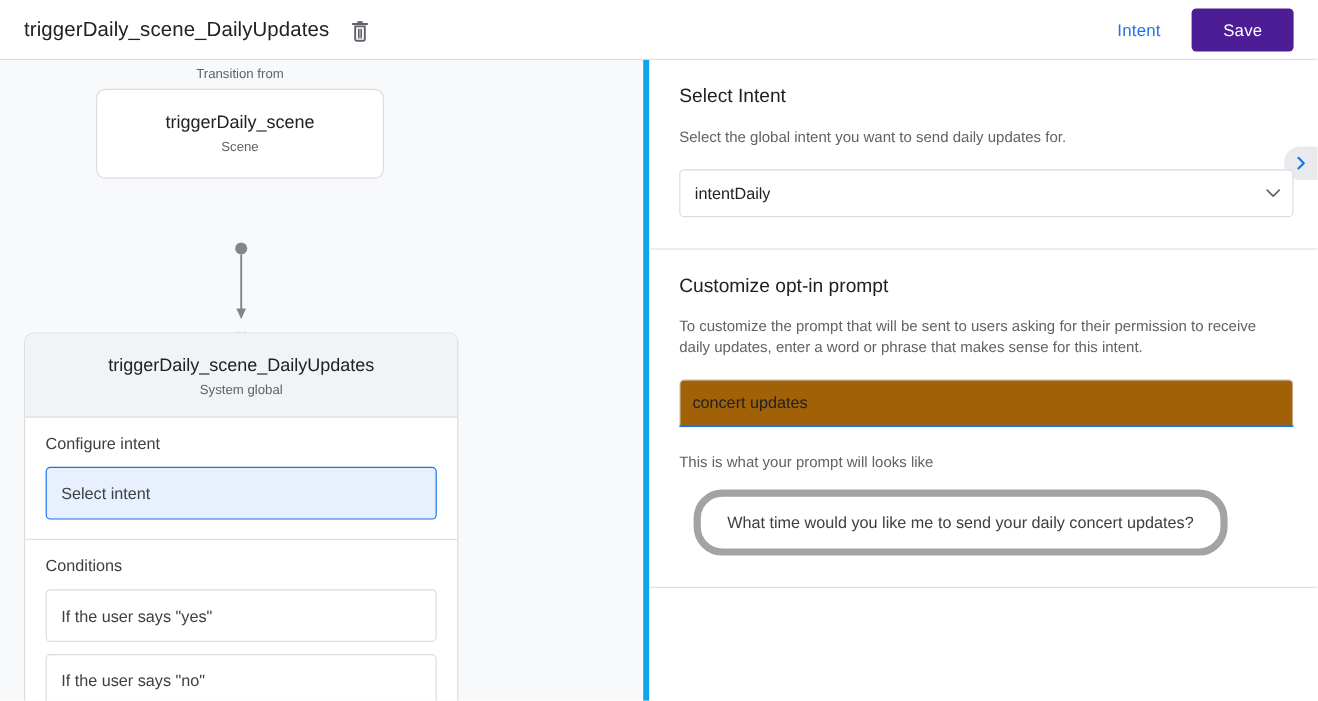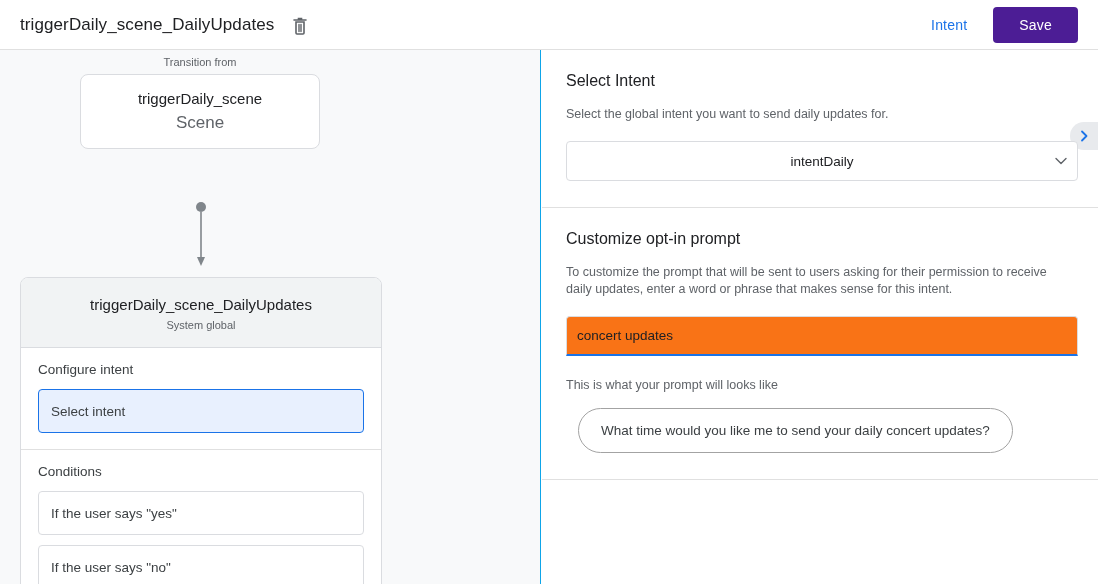--- a/index.html
+++ b/index.html
@@ -65,36 +65,36 @@
     cursor: pointer;
     letter-spacing: .2px;
   }
 
   
   .left-panel {
     position: absolute;
     top: 50px; left: 0;
     width: 541px; height: 534px;
     background: #f8f9fa;
-    border-right: 1px solid #0ea5e9;
+    border-right: 5px solid #0ea5e9;
     overflow: hidden;
   }
 
   .node-from {
     position: absolute;
     left: 80px; top: 24px;
     width: 240px; height: 75px;
     background: #ffffff;
     border: 1px solid #dadce0;
     border-radius: 8px;
     display: flex; flex-direction: column;
     align-items: center; justify-content: center;
   }
   .node-from .title { font-size: 15px; color: #202124; }
-  .node-from .sub { font-size: 17px; color: #5f6368; margin-top: 6px; }
+  .node-from .sub { font-size: 11px; color: #5f6368; margin-top: 6px; }
 
   .label-from {
     position: absolute;
     left: 80px; top: 22px;
     width: 240px;
     text-align: center;
     font-size: 11px;
     color: #5f6368;
     transform: translateY(-16px);
   }
@@ -185,47 +185,46 @@
     position: relative;
     width: 512px; height: 40px;
     border: 1px solid #dadce0;
     border-radius: 4px;
     display: flex; align-items: center;
     padding: 0 12px;
     font-size: 13.5px;
     color: #202124;
     background: #ffffff;
     cursor: pointer;
-    justify-content: center;
   }
   .select-arrow {
     position: absolute; right: 10px; top: 50%;
     transform: translateY(-50%);
   }
   .text-input {
     width: 512px; height: 40px;
     border: 1px solid #dadce0;
     border-bottom: 2px solid #1a73e8;
     border-radius: 4px 4px 0 0;
     padding: 0 10px;
     font-size: 13.5px;
     color: #202124;
     font-family: "Liberation Sans", sans-serif;
-    background: #f97316;
+    background: #a16207;
     outline: none;
   }
   .preview-label {
     font-size: 12.5px;
     color: #5f6368;
     margin: 22px 0 16px;
   }
   .bubble {
     margin-left: 12px;
     display: inline-block;
-    border: 1px solid #a3a3a3;
+    border: 6px solid #a3a3a3;
     border-radius: 24px;
     padding: 14px 22px;
     font-size: 13.5px;
     color: #3c4043;
     background: #ffffff;
   }
 
   
   .collapse-handle {
     position: absolute;

